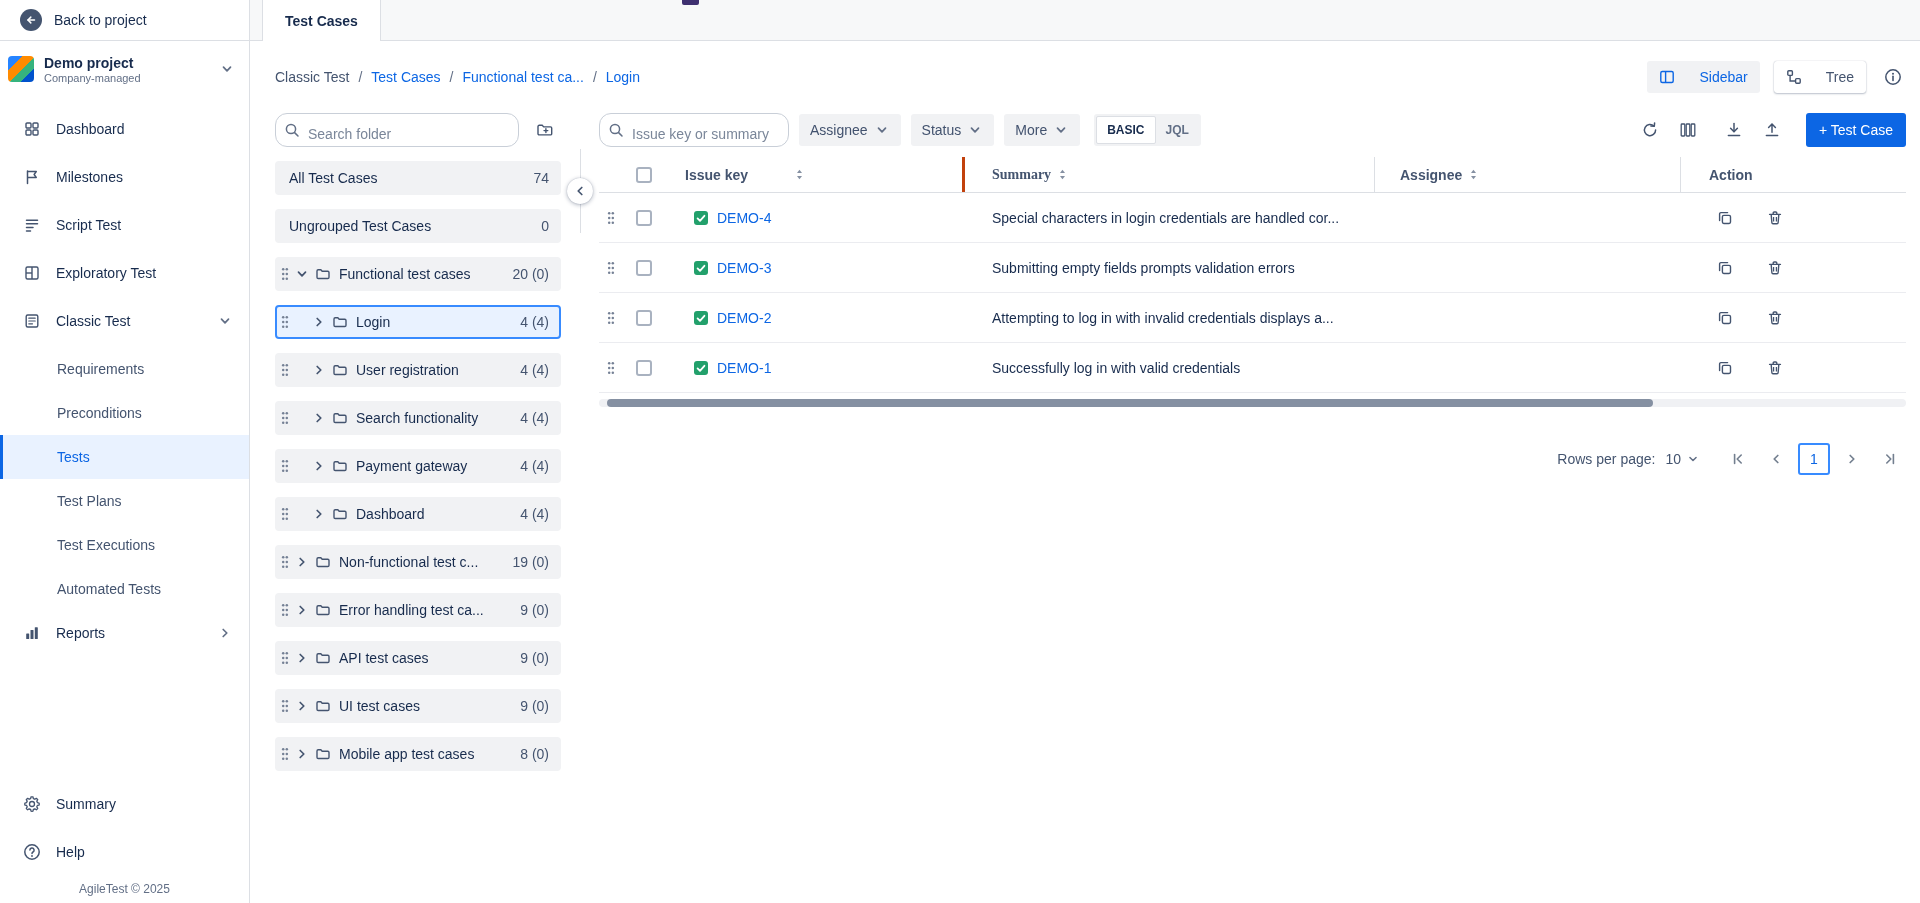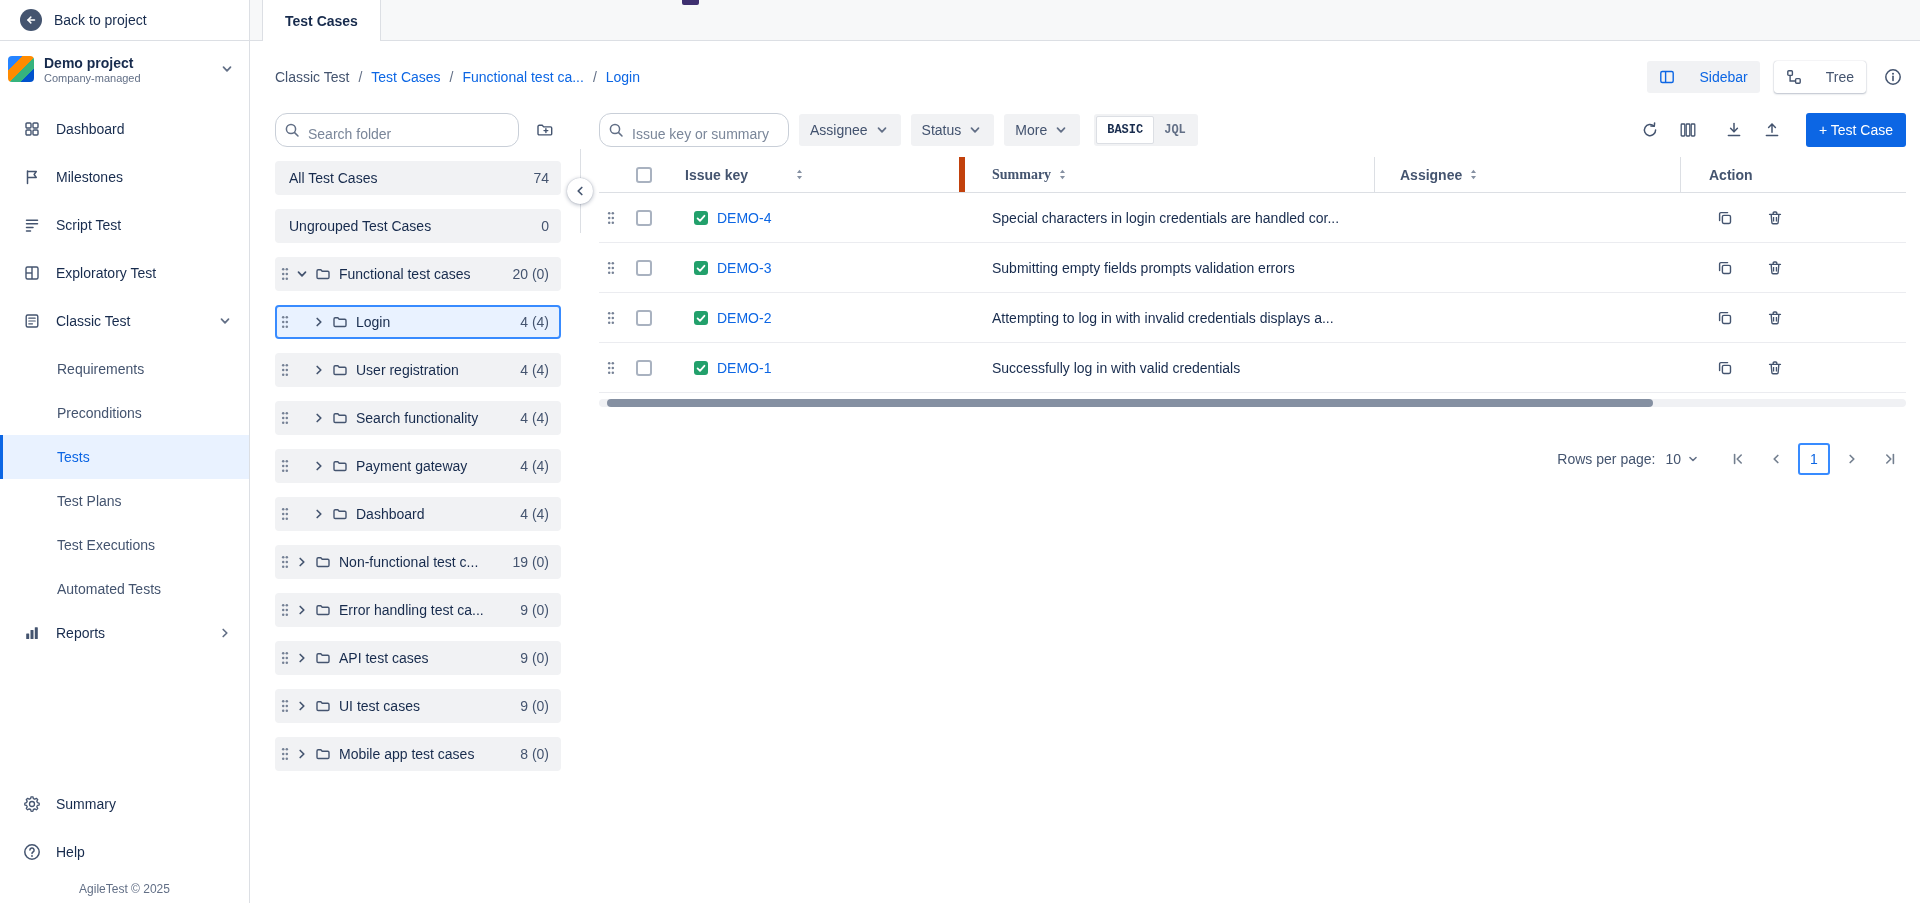--- a/index.html
+++ b/index.html
@@ -75,37 +75,37 @@
   .gap-line { position:absolute; left:50%; top:36px; width:1px; height:84px; background:#DCDFE4; }
   .collapse-btn { position:absolute; left:50%; top:65px; transform:translateX(-50%); width:26px; height:26px; border-radius:50%; background:#fff; box-shadow:0 1px 4px rgba(9,30,66,.31),0 0 1px rgba(9,30,66,.31); display:flex; align-items:center; justify-content:center; color:#44546F; cursor:pointer; z-index:2; }
 
   
   .table-panel { flex:1; display:flex; flex-direction:column; min-width:0; }
   .toolbar { display:flex; align-items:center; gap:10px; flex:none; }
   .issue-search { width:190px; flex:none; }
   .filter-btn { height:32px; padding:0 11px; display:inline-flex; align-items:center; gap:6px; background:#F1F2F4; border:none; border-radius:3px; color:#42526E; font:inherit; font-weight:500; cursor:pointer; }
   .filter-btn .chev { color:#626F86; }
   .segmented { display:flex; align-items:center; background:#F1F2F4; border-radius:3px; padding:2px; margin-left:4px; }
-  .seg { height:28px; padding:0 10px; display:flex; align-items:center; font-size:12px; font-weight:600; color:#626F86; border-radius:2px; cursor:pointer;font-family:Liberation Mono, monospace; }
+  .seg { height:28px; padding:0 10px; display:flex; align-items:center; font-size:12px; font-weight:600; color:#626F86; border-radius:2px; cursor:pointer; }
   .seg.active { background:#fff; color:#172B4D; border:1px solid #DCDFE4; }
   .tb-spacer { flex:1; }
   .tb-icons { display:flex; align-items:center; gap:6px; }
   .create-btn { height:34px; margin-left:8px; background:#0C66E4; color:#fff; border:none; border-radius:3px; padding:0 13px; font:inherit; font-weight:500; cursor:pointer; white-space:nowrap; }
 
   .tc-table { margin-top:10px; flex:none; }
   .thead { display:flex; height:36px; align-items:center; border-bottom:1px solid #DCDFE4; }
   .trow { display:flex; height:50px; align-items:center; border-bottom:1px solid #EBECF0; background:#fff; }
   .c1 { width:24px; flex:none; display:flex; align-items:center; justify-content:center; }
   .c2 { width:42px; flex:none; display:flex; align-items:center; justify-content:center; }
   .c3 { width:300px; flex:none; }
   .c4 { width:410px; flex:none; padding-left:27px; }
   .c5 { width:306px; flex:none; padding-left:25px; }
   .c6 { flex:1; padding-left:28px; min-width:0; }
   .th { display:flex; align-items:center; gap:7px; color:#44546F; font-weight:600; align-self:stretch; }
-  .thead .c3 { padding-left:20px; border-right:6px solid #c2410c;gap:47px; }
+  .thead .c3 { padding-left:20px; border-right:3px solid #c2410c;gap:47px; }
   .thead .c4 { border-right:1px solid #DCDFE4;font-family:Liberation Serif, serif; }
   .thead .c5 { border-right:1px solid #DCDFE4; }
   .sort { color:#8590A2; cursor:pointer; }
   .trow .c3 { padding-left:28px; display:flex; align-items:center; gap:8px; }
   .key-link { color:#0C66E4; cursor:pointer; white-space:nowrap; }
   .summary-text { color:#172B4D; white-space:nowrap; overflow:hidden; }
   .action-icons { display:flex; align-items:center; gap:18px; color:#44546F; }
   .row-drag { color:#758195; cursor:grab; }
   .cbx { width:16px; height:16px; border:2px solid #A9B2C0; border-radius:3px; background:#fff; cursor:pointer; flex:none; }
 

